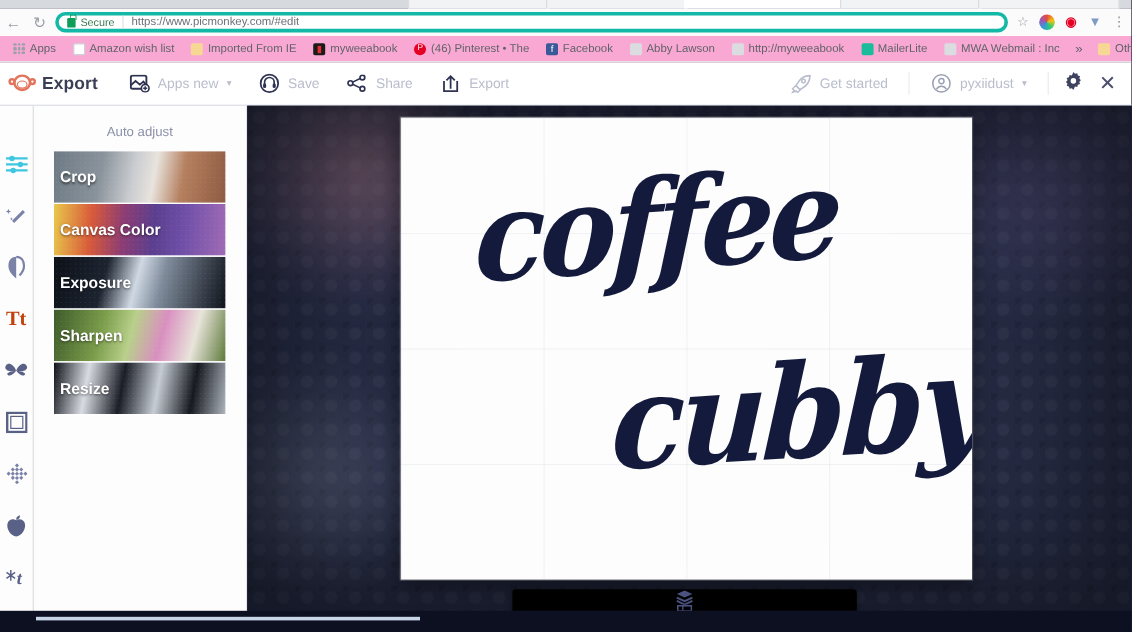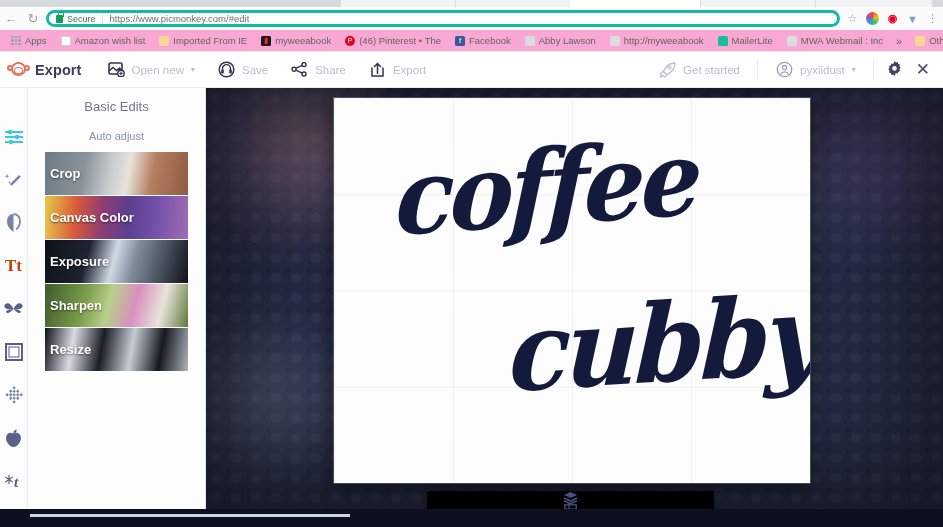--- a/index.html
+++ b/index.html
@@ -311,21 +311,21 @@
 
     <div class="pm-tool">
       <span class="pm-ico">
         <svg width="17" height="15" viewBox="0 0 17 15">
             <rect x="1" y="1" width="13" height="11" rx="1.5" fill="none" stroke="#2f3352" stroke-width="1.6"></rect>
             <path d="M1 9l4-3.5 3.5 3 3-2.5L14 9" fill="none" stroke="#2f3352" stroke-width="1.5"></path>
             <circle cx="13" cy="11.5" r="3.2" fill="#fff" stroke="#2f3352" stroke-width="1.4"></circle>
             <path d="M13 9.8v3.4M11.3 11.5h3.4" stroke="#2f3352" stroke-width="1.2"></path>
           </svg>
       </span>
-      <span class="lbl">Open new</span>
+      <span class="lbl">Apps new</span>
       <span class="caret">▾</span>
     </div>
 
     <div class="pm-tool">
       <span class="pm-ico">
         <svg width="17" height="17" viewBox="0 0 17 17">
             <circle cx="8.5" cy="8.5" r="7.3" fill="none" stroke="#2f3352" stroke-width="1.5"></circle>
             <path d="M4.5 9.5V7.6a4 4 0 018 0v1.9" fill="none" stroke="#2f3352" stroke-width="1.4"></path>
             <rect x="3.2" y="8.6" width="2.6" height="3.8" rx="1.2" fill="#2f3352"></rect>
             <rect x="11.2" y="8.6" width="2.6" height="3.8" rx="1.2" fill="#2f3352"></rect>
@@ -456,21 +456,20 @@
       <svg width="20" height="18" viewBox="0 0 20 18">
           <g stroke="#5a6186" stroke-width="1.2">
             <path d="M5 3v9M1.4 5l7.2 5M8.6 5l-7.2 5"></path>
           </g>
           <text x="10" y="15" font-family="'Liberation Serif',serif" font-size="15" font-style="italic" font-weight="bold" fill="#5a6186">t</text>
         </svg>
     </div>
   </div>
 
   <div class="panel">
-    <div class="panel-title">Basic Edits</div>
     <div class="panel-sub">Auto adjust</div>
     <div class="thumbs">
       <div class="thumb">
         <span class="bg tb-crop"></span>
         <span class="dots"></span>
         <span class="name">Crop</span>
       </div>
       <div class="thumb">
         <span class="bg tb-canvas"></span>
         <span class="dots"></span>

